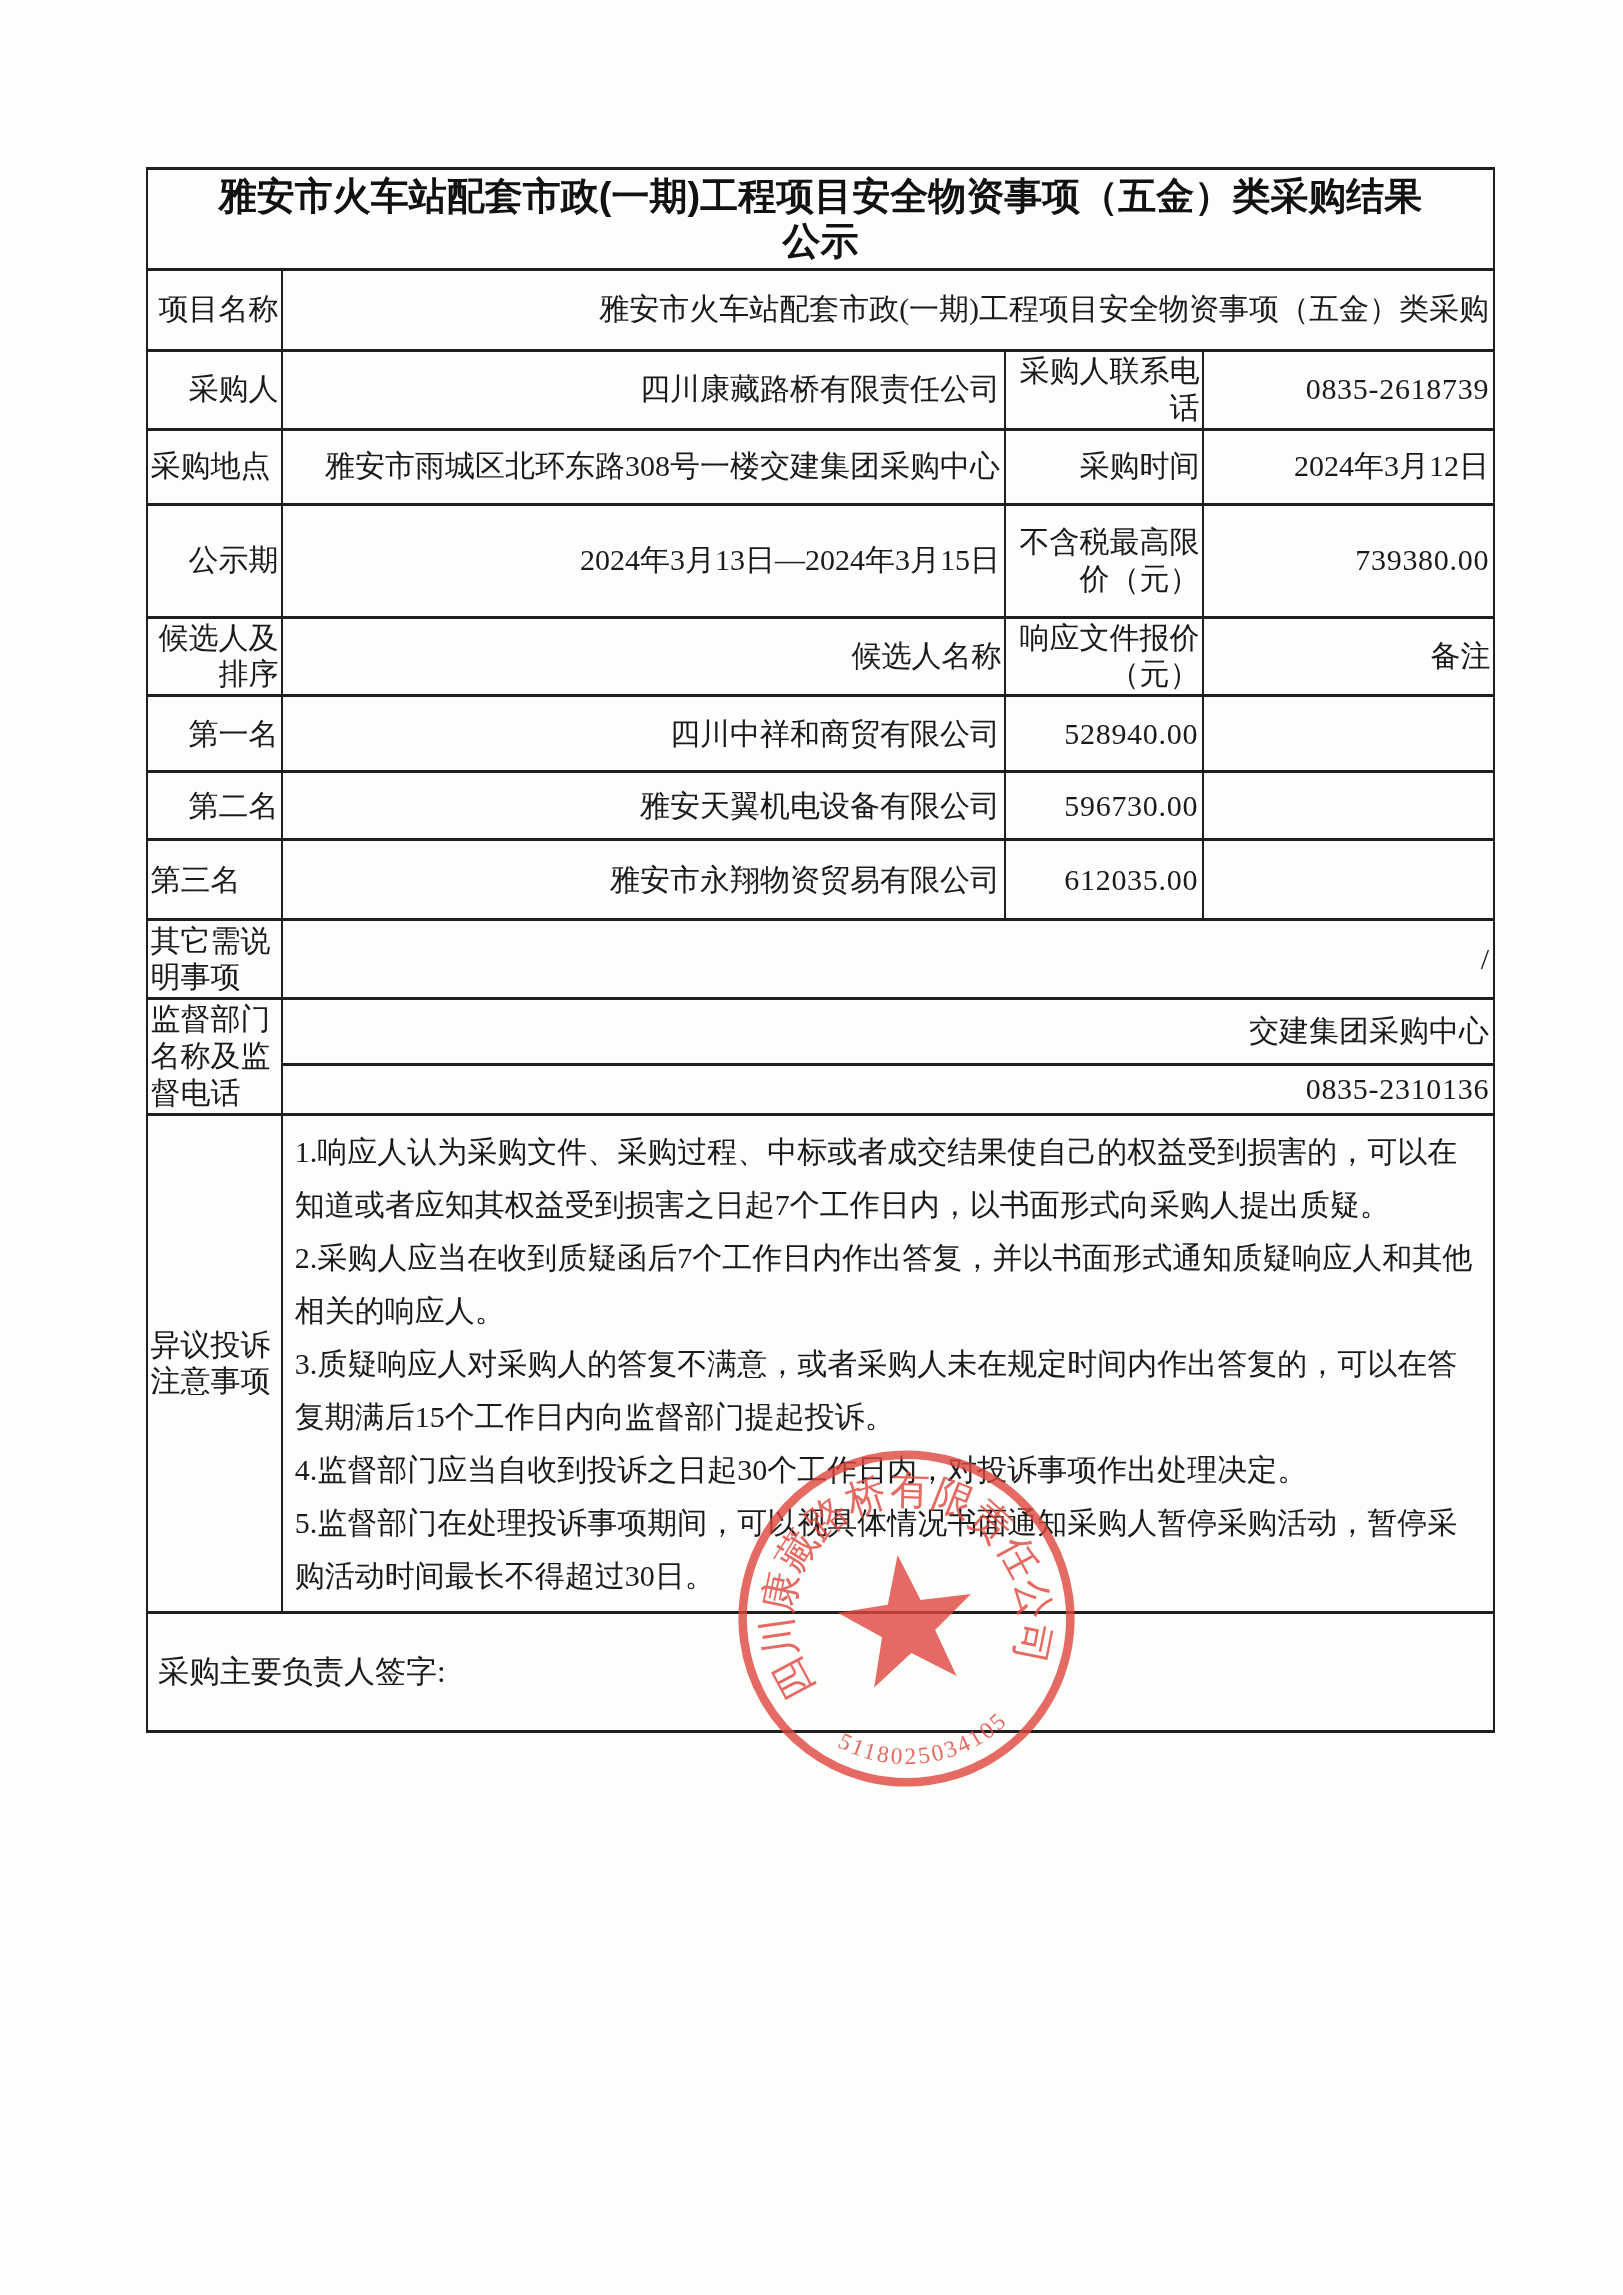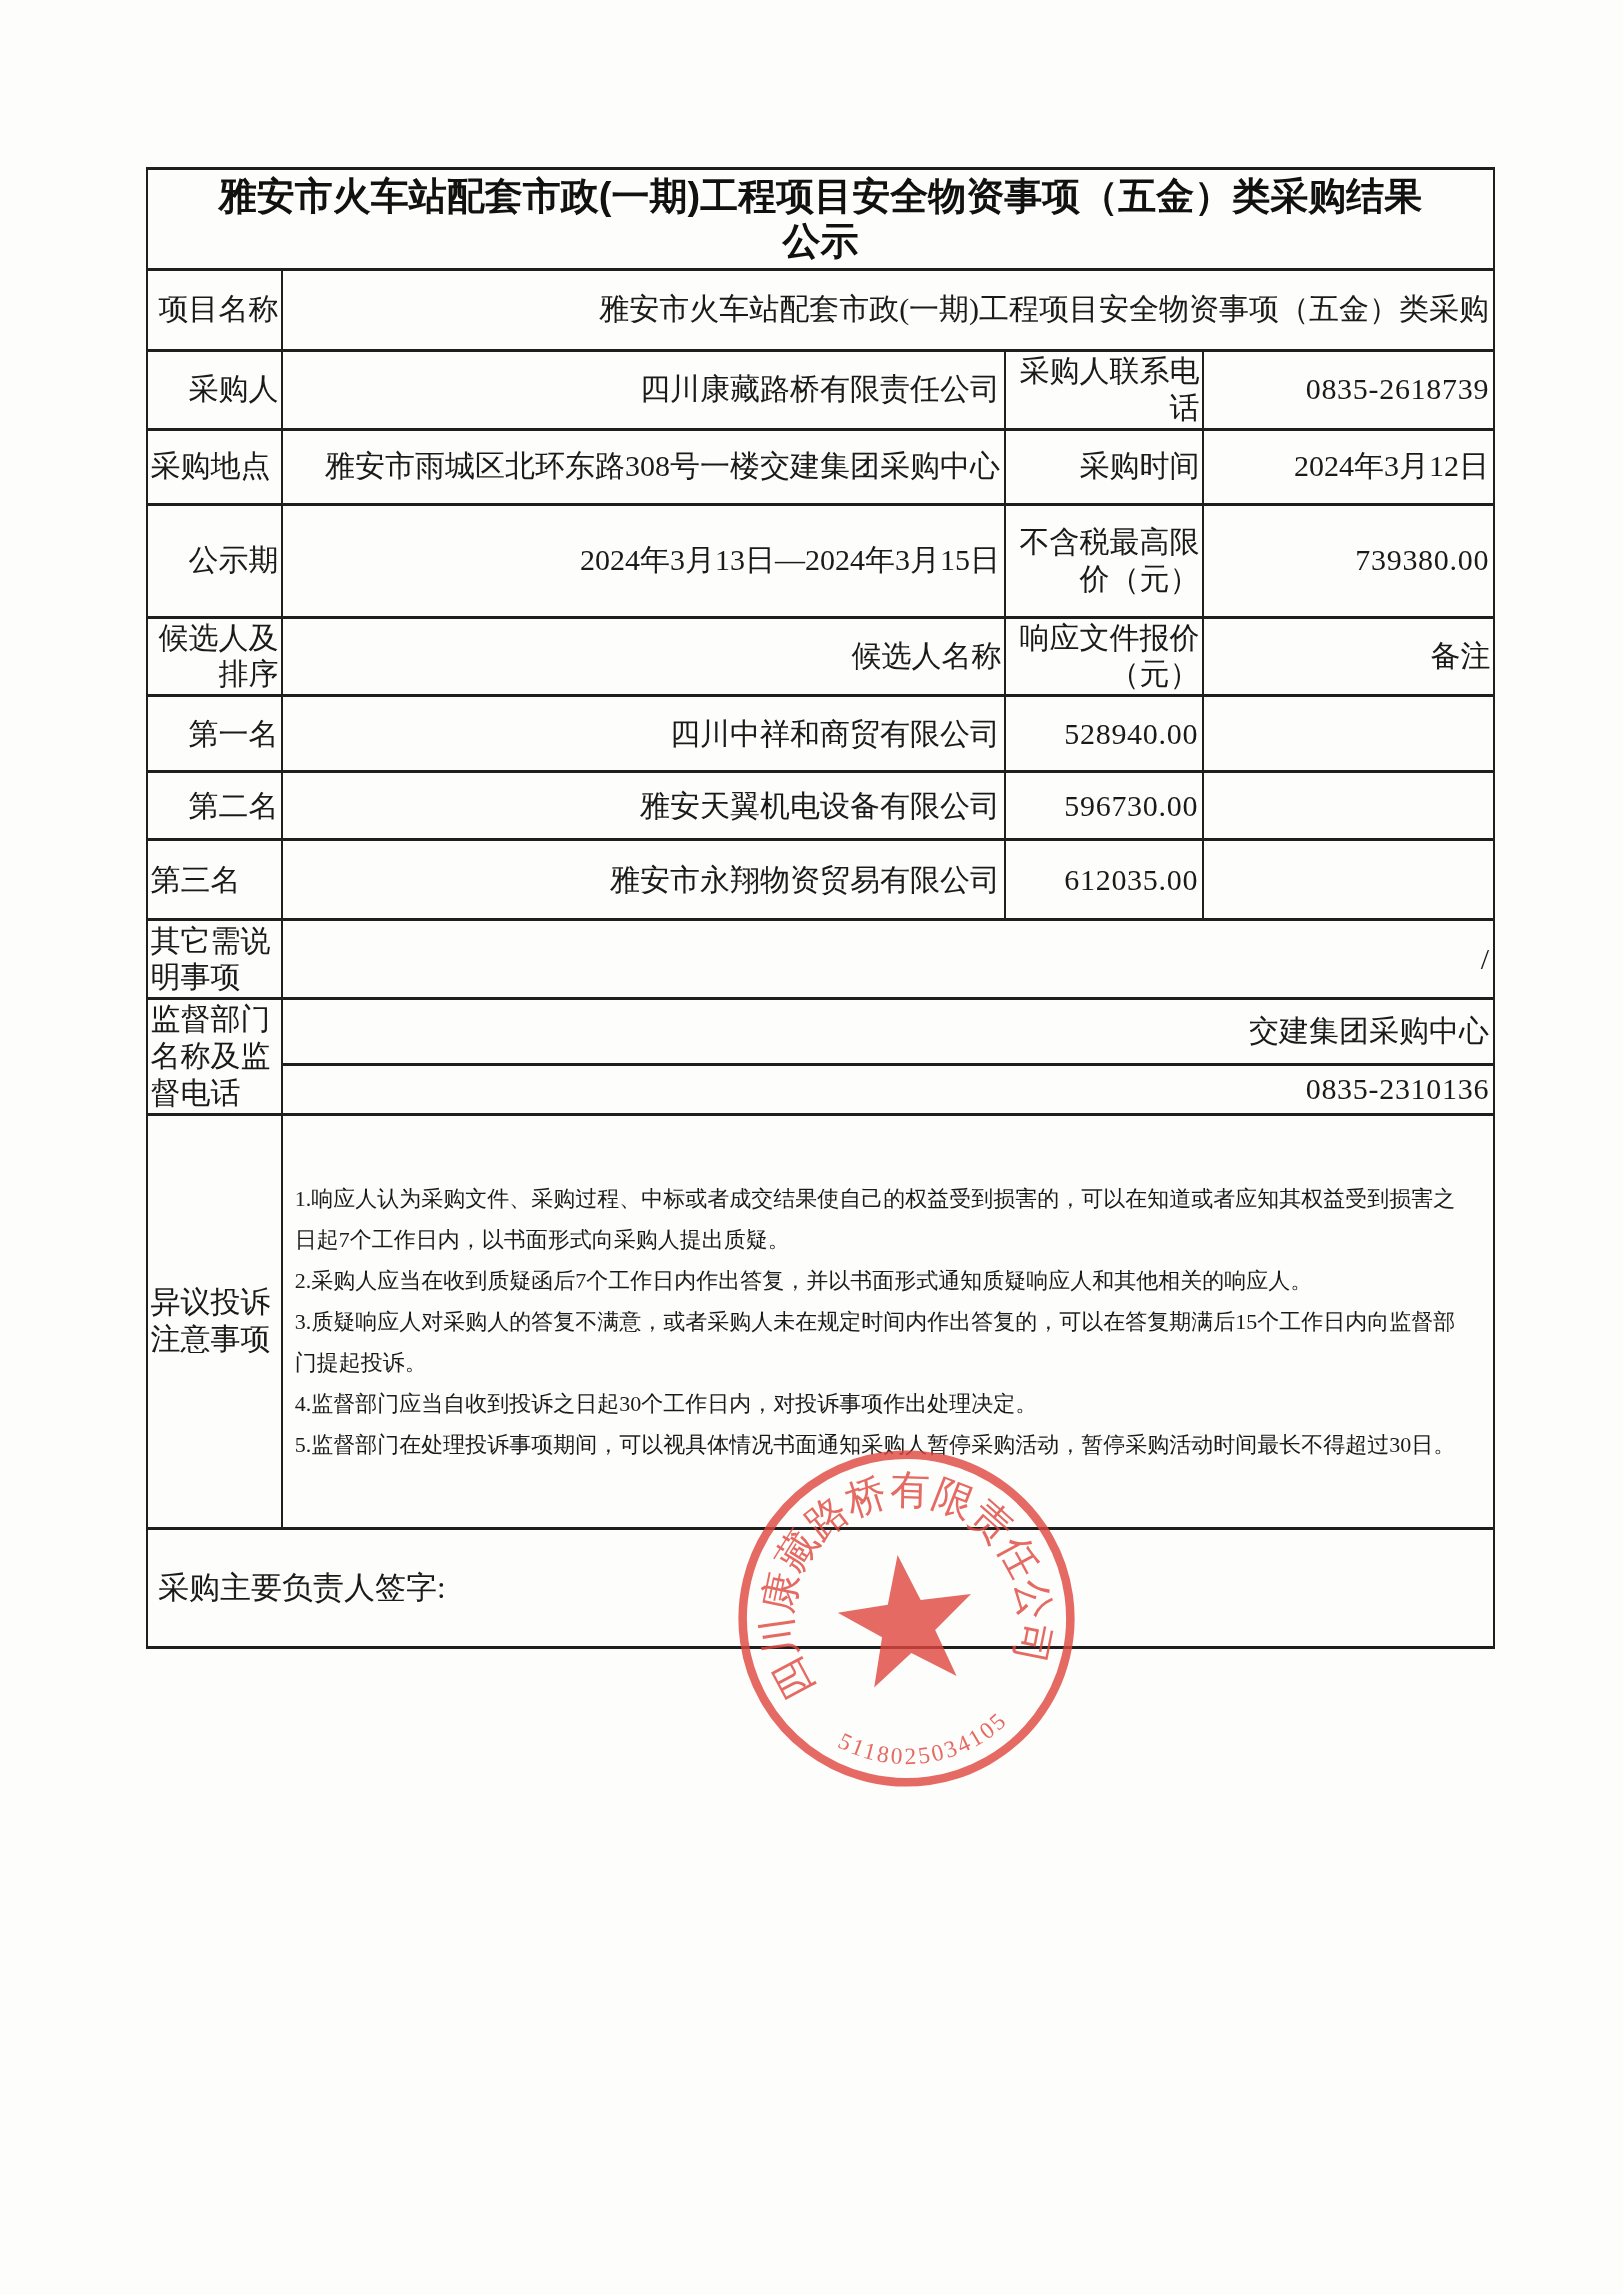--- a/index.html
+++ b/index.html
@@ -36,22 +36,22 @@
     font-weight:700;
     font-size:38px;
     line-height:45px;
     text-align:center;
     padding:3.9px 26px;
     color:#111;
   }
   .objection-cell{
     text-align:left;
     padding:9.2px 16.4px 9.2px 11.8px;
-    font-size:22px;
-    line-height:41px;
+    font-size:30px;
+    line-height:53px;
   }
   .objection-cell div{margin:0;}
   .sig-cell{
     text-align:left;
     padding-left:10px;
     font-size:31px;
   }
   .num{letter-spacing:0.7px;}
   #stamp{
     position:absolute;

